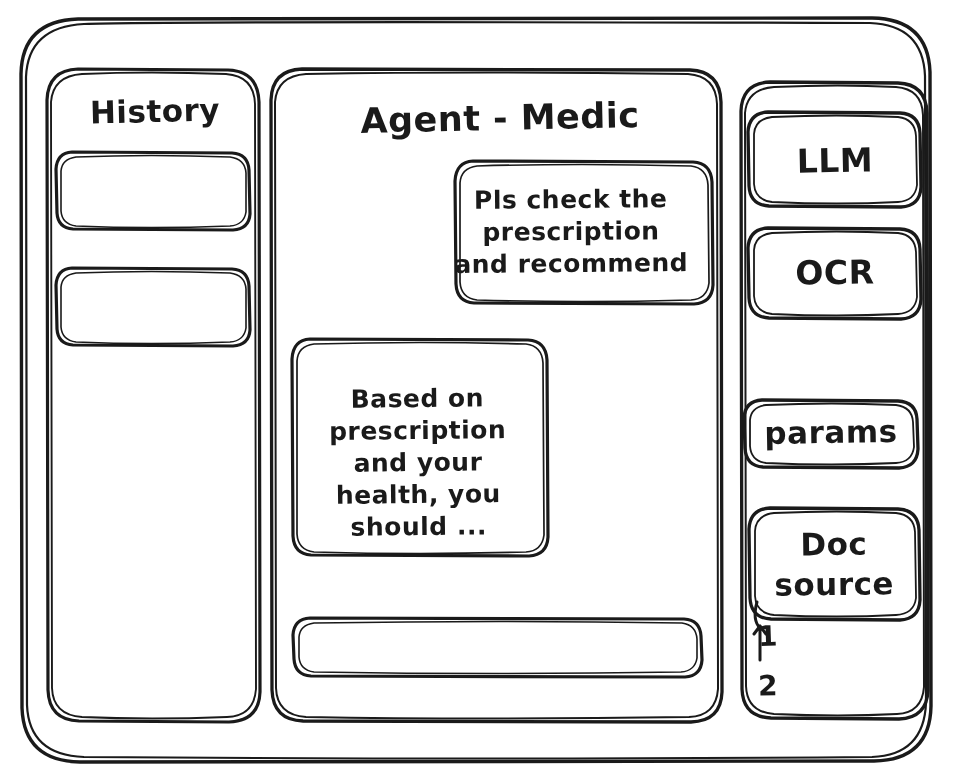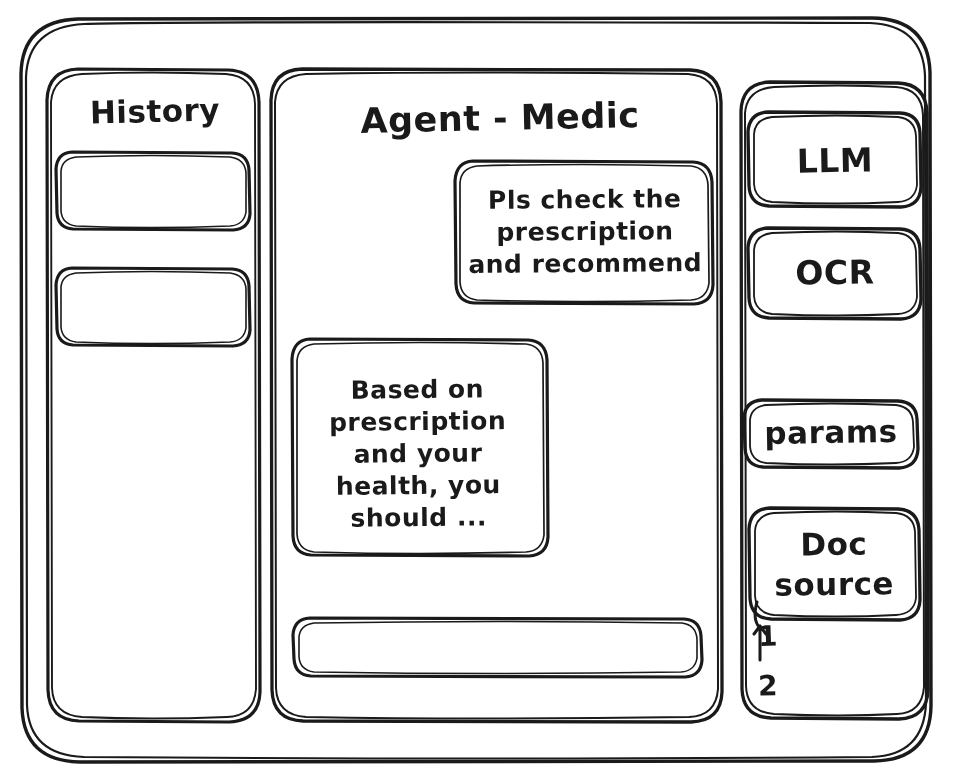--- a/index.html
+++ b/index.html
@@ -168,27 +168,27 @@
   </div>
 
   <div class="region" style="left:56px; top:268px; width:194px; height:78px; cursor:pointer;">
     <div class="lbl" style="left:0; top:0; width:194px; height:78px; font-size:20px;"></div>
   </div>
 
   <div class="region" style="left:271px; top:69px; width:451px; height:653px;"></div>
 
   <div class="lbl" id="panel-title">Agent - Medic</div>
 
-  <div class="region" style="left:455px; top:161px; width:258px; height:143px;">
+  <div class="region" style="left:441px; top:161px; width:258px; height:143px;">
     <div class="lbl" id="user-bubble-text" style="left:7px; top:5px; width:246px; height:132px;">Pls check the
 prescription
 and recommend</div>
   </div>
 
-  <div class="region" style="left:292px; top:346px; width:256px; height:177px;padding-left:30px;">
+  <div class="region" style="left:292px; top:355px; width:256px; height:177px;padding-left:30px;">
     <div class="lbl" id="bot-bubble-text" style="left:8px; top:5px; width:236px; height:206px;">Based on
 prescription
 and your
 health, you
 should ...</div>
   </div>
 
   <div class="region" style="left:293px; top:618px; width:409px; height:59px; cursor:text;">
     <div class="lbl left-al" style="left:18px; top:0; width:370px; height:59px; font-size:22px; color:#8a8a8a; transform:none;" placeholder=""></div>
   </div>

